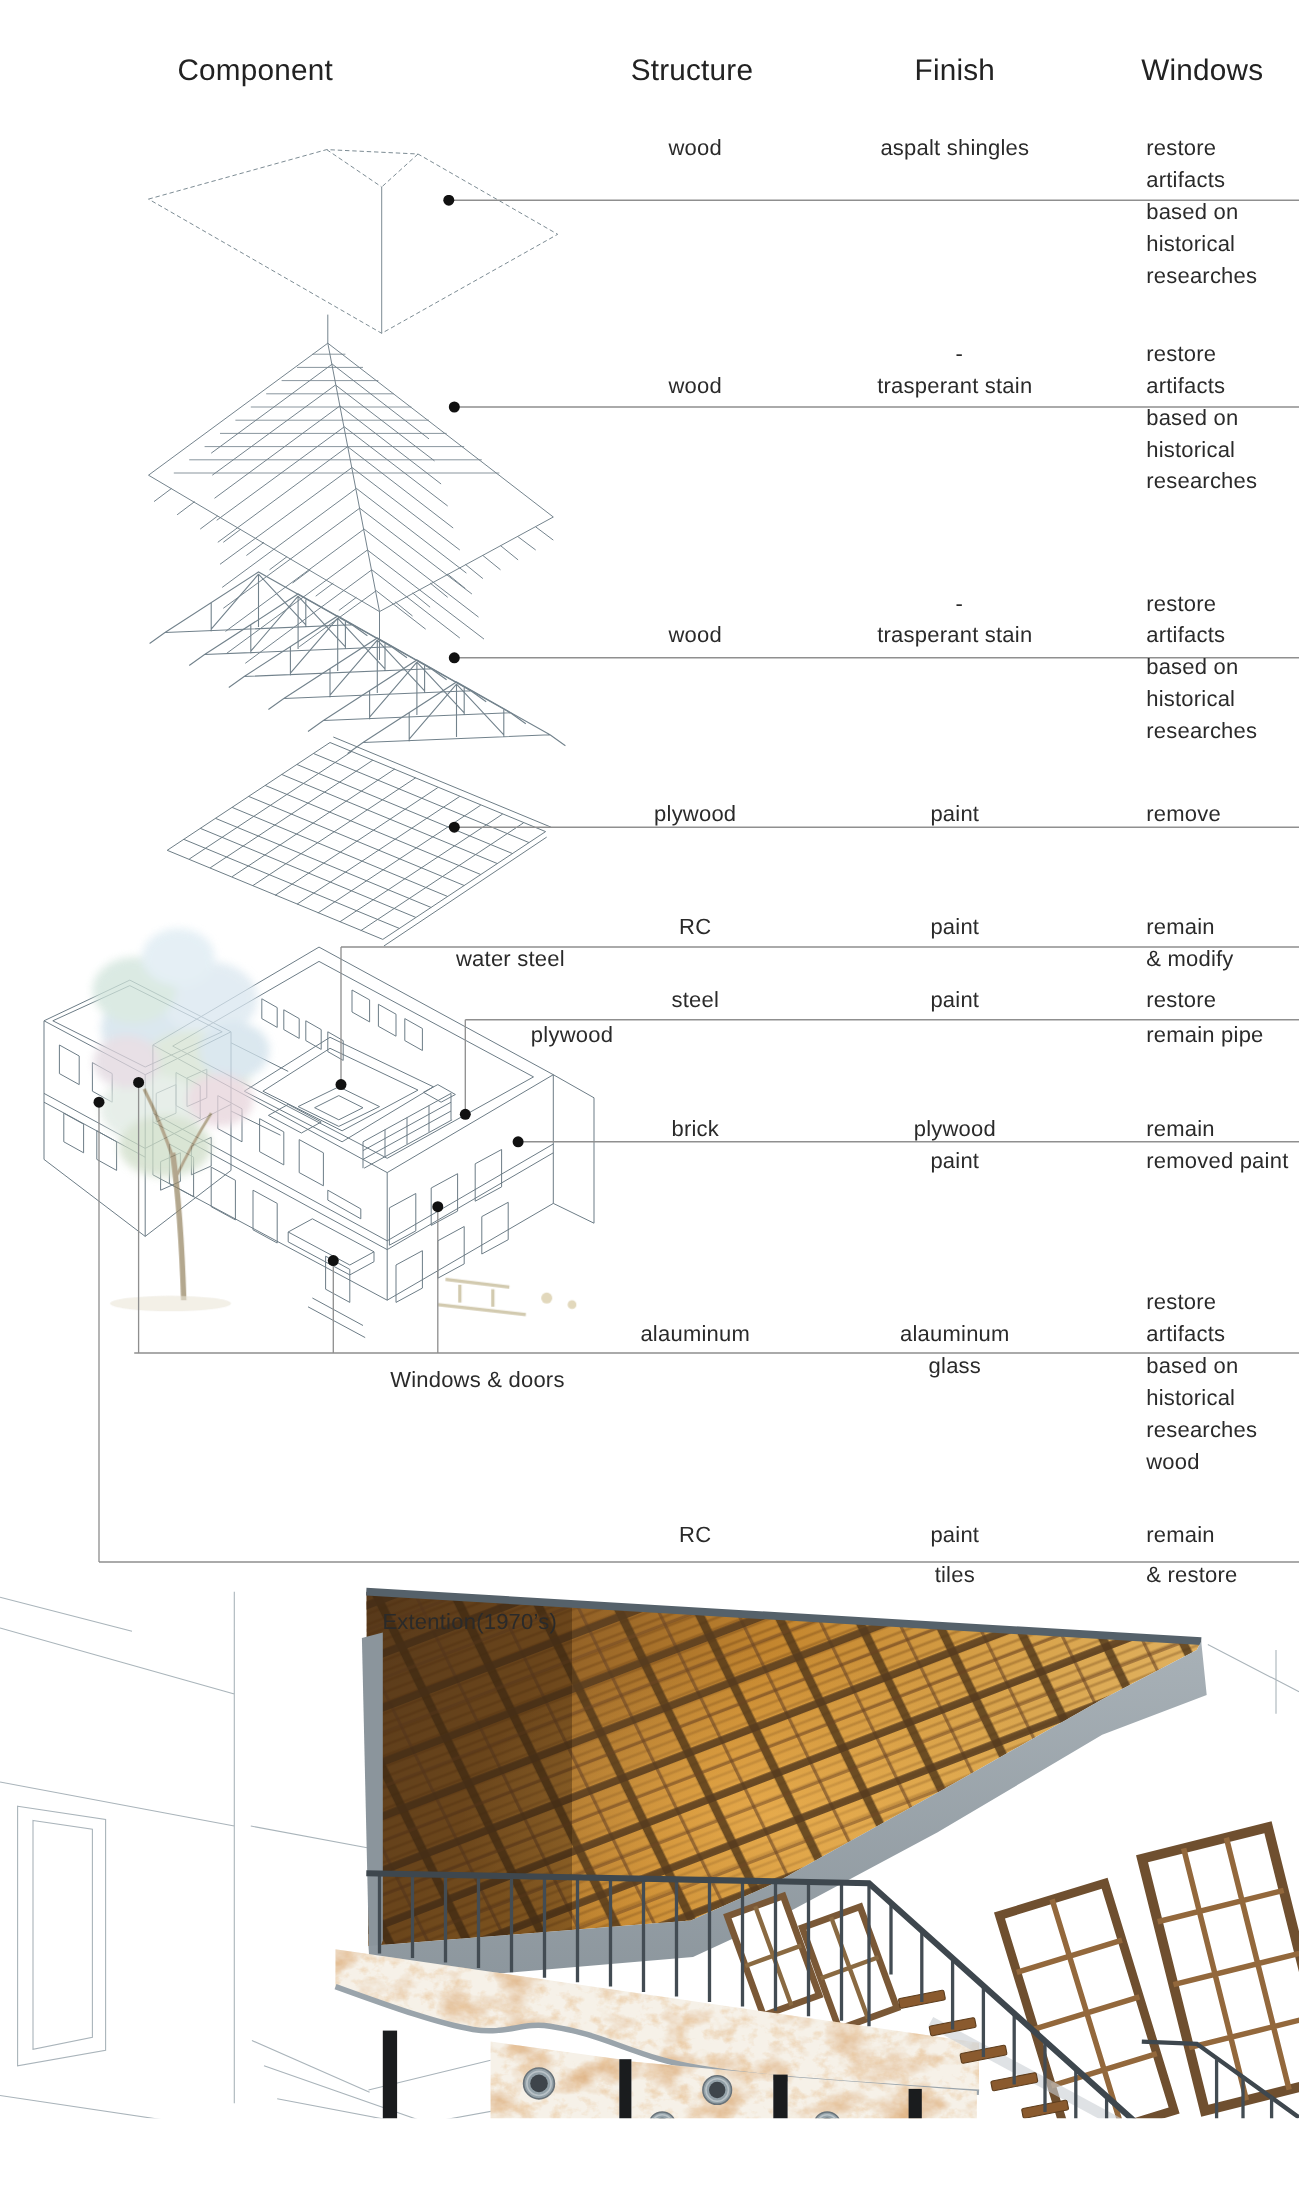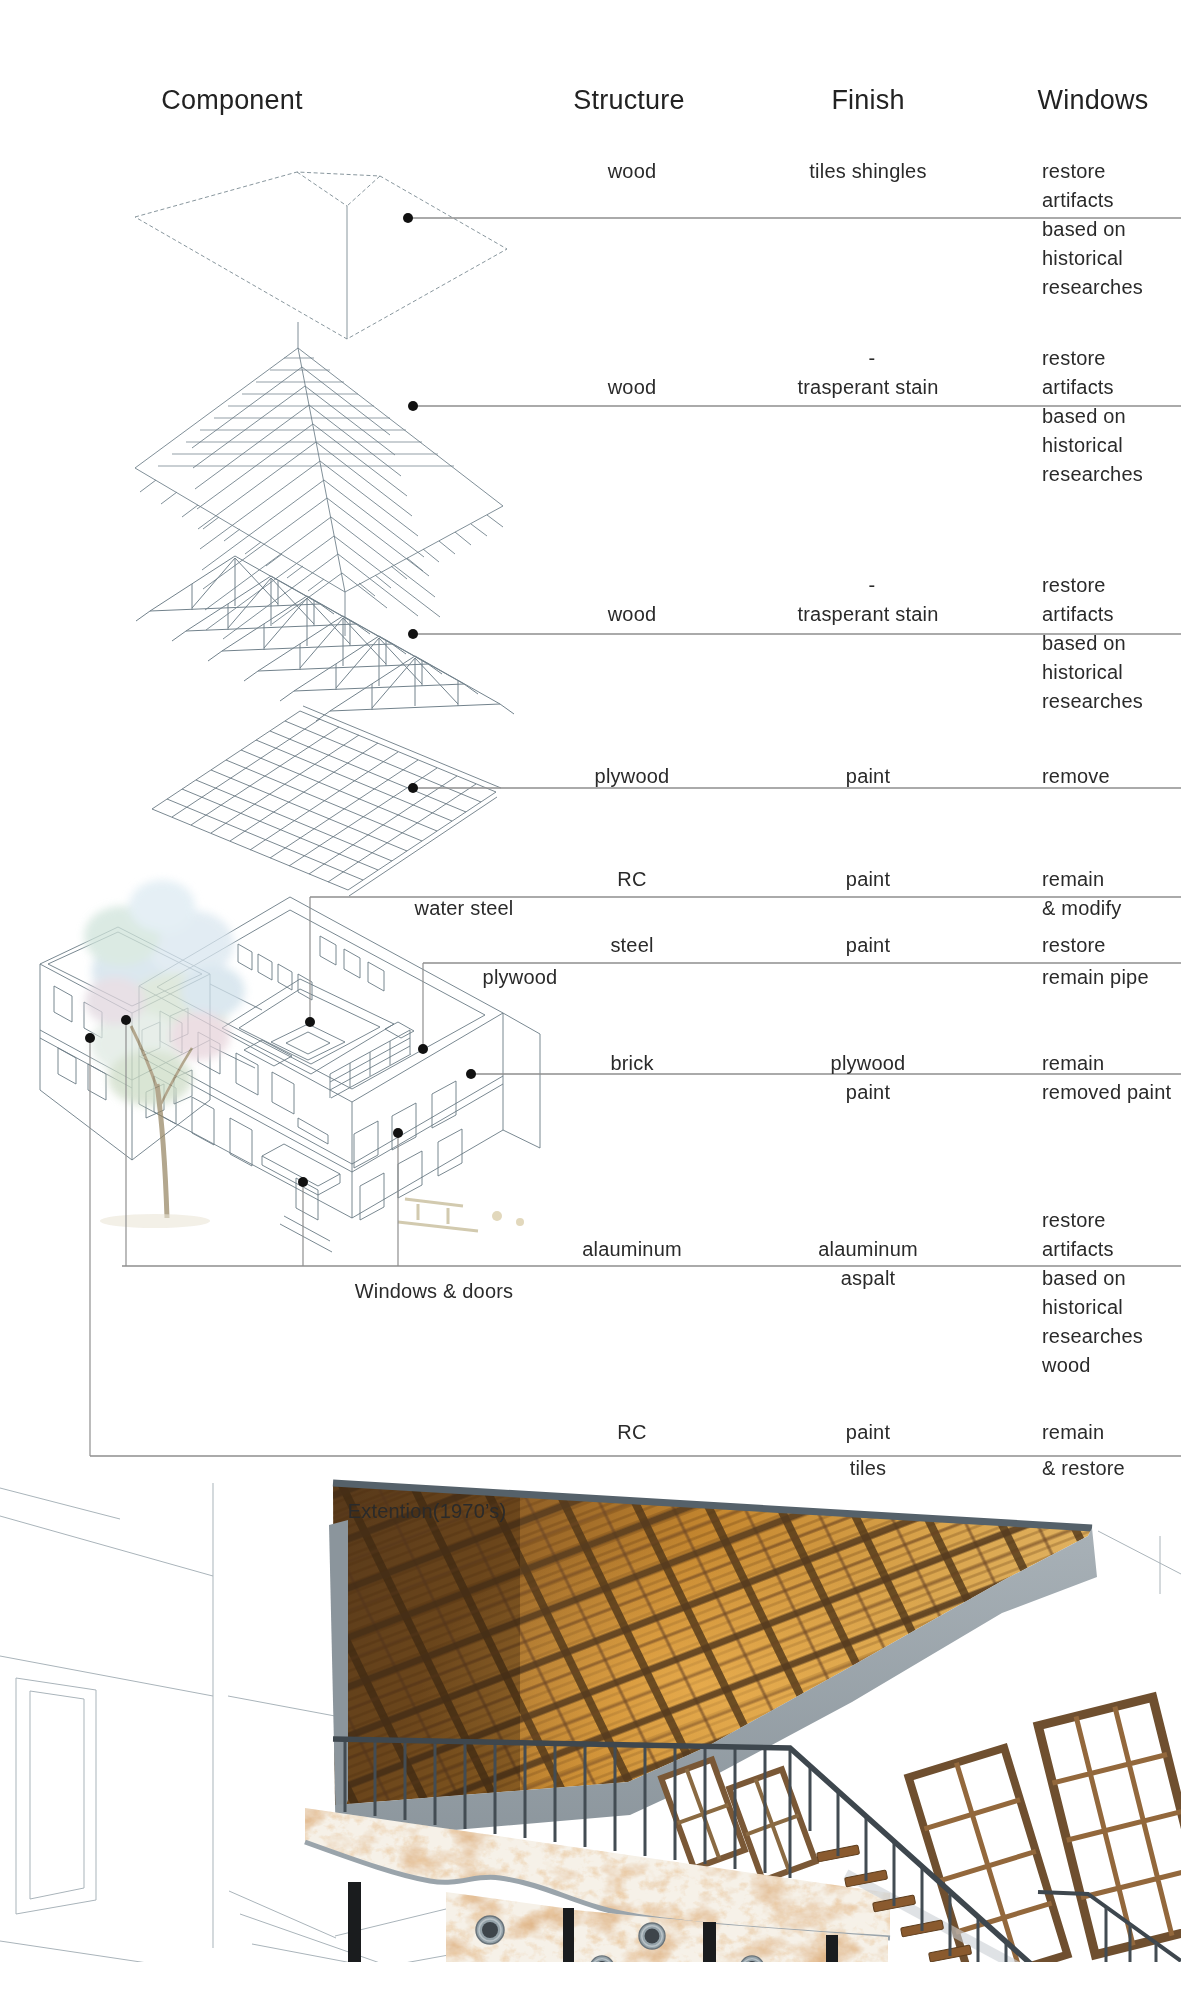--- a/index.html
+++ b/index.html
@@ -1,17 +1,17 @@
 <!DOCTYPE html>
 <html><head>
 <meta charset="utf-8">
 <style>
   html,body{margin:0;padding:0;background:#ffffff;}
   .canvas{position:relative;width:1181px;height:1926px;background:#fff;overflow:hidden;
-          font-family:"Liberation Sans",sans-serif;margin-top:36px;}
+          font-family:"Liberation Sans",sans-serif;}
   .canvas svg{position:absolute;left:0;top:0;}
   .lbl{position:absolute;color:#2a2a2a;font-size:20px;line-height:29px;white-space:nowrap;letter-spacing:.2px;}
   .hdr{font-size:27px;line-height:32px;color:#222;}
   .ctr{transform:translateX(-50%);}
   .meth{left:1042px;}
 </style>
 </head>
 <body>
 
 <div class="canvas">
@@ -279,21 +279,21 @@
   </g>
 </g>
 </svg>
 
 <span class="lbl hdr ctr" style="left:232px;top:48px">Component</span>
 <span class="lbl hdr ctr" style="left:629px;top:48px">Structure</span>
 <span class="lbl hdr ctr" style="left:868px;top:48px">Finish</span>
 <span class="lbl hdr ctr" style="left:1093px;top:48px">Windows</span>
 
 <span class="lbl ctr" style="left:632px;top:121px">wood</span>
-<span class="lbl ctr" style="left:868px;top:121px">tiles shingles</span>
+<span class="lbl ctr" style="left:868px;top:121px">aspalt shingles</span>
 <span class="lbl meth" style="top:121px">restore</span>
 <span class="lbl meth" style="top:150px">artifacts</span>
 <span class="lbl meth" style="top:179px">based on</span>
 <span class="lbl meth" style="top:208px">historical</span>
 <span class="lbl meth" style="top:237px">researches</span>
 
 <span class="lbl ctr" style="left:632px;top:337px">wood</span>
 <span class="lbl ctr" style="left:872px;top:308px">-</span>
 <span class="lbl ctr" style="left:868px;top:337px">trasperant stain</span>
 <span class="lbl meth" style="top:308px">restore</span>
@@ -328,21 +328,21 @@
 <span class="lbl ctr" style="left:520px;top:927px">plywood</span>
 
 <span class="lbl ctr" style="left:632px;top:1013px">brick</span>
 <span class="lbl ctr" style="left:868px;top:1013px">plywood</span>
 <span class="lbl ctr" style="left:868px;top:1042px">paint</span>
 <span class="lbl meth" style="top:1013px">remain</span>
 <span class="lbl meth" style="top:1042px">removed paint</span>
 
 <span class="lbl ctr" style="left:632px;top:1199px">alauminum</span>
 <span class="lbl ctr" style="left:868px;top:1199px">alauminum</span>
-<span class="lbl ctr" style="left:868px;top:1228px">aspalt</span>
+<span class="lbl ctr" style="left:868px;top:1228px">glass</span>
 <span class="lbl meth" style="top:1170px">restore</span>
 <span class="lbl meth" style="top:1199px">artifacts</span>
 <span class="lbl meth" style="top:1228px">based on</span>
 <span class="lbl meth" style="top:1257px">historical</span>
 <span class="lbl meth" style="top:1286px">researches</span>
 <span class="lbl meth" style="top:1315px">wood</span>
 <span class="lbl ctr" style="left:434px;top:1241px">Windows &amp; doors</span>
 
 <span class="lbl ctr" style="left:632px;top:1382px">RC</span>
 <span class="lbl ctr" style="left:868px;top:1382px">paint</span>

